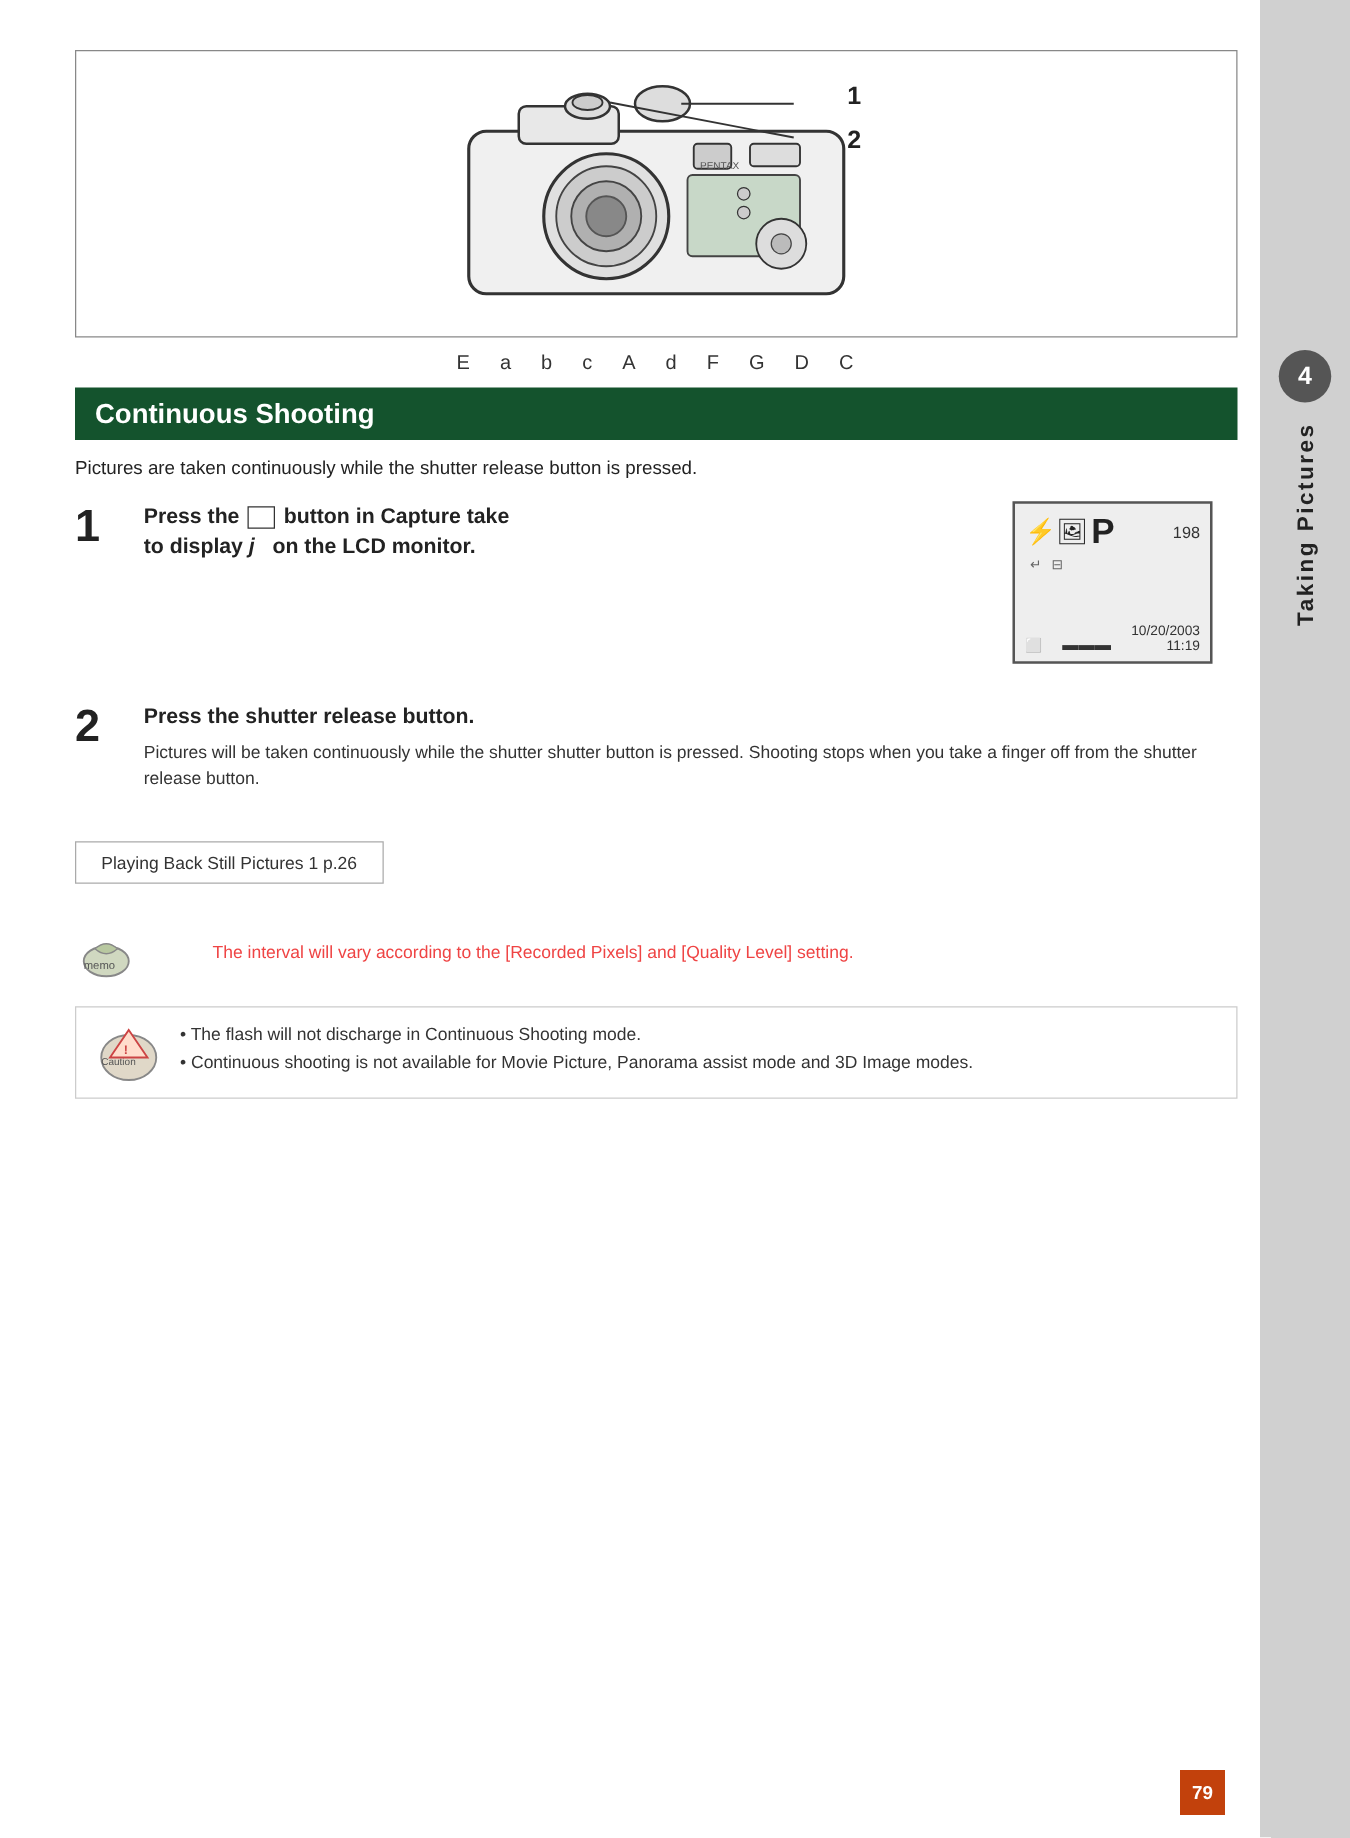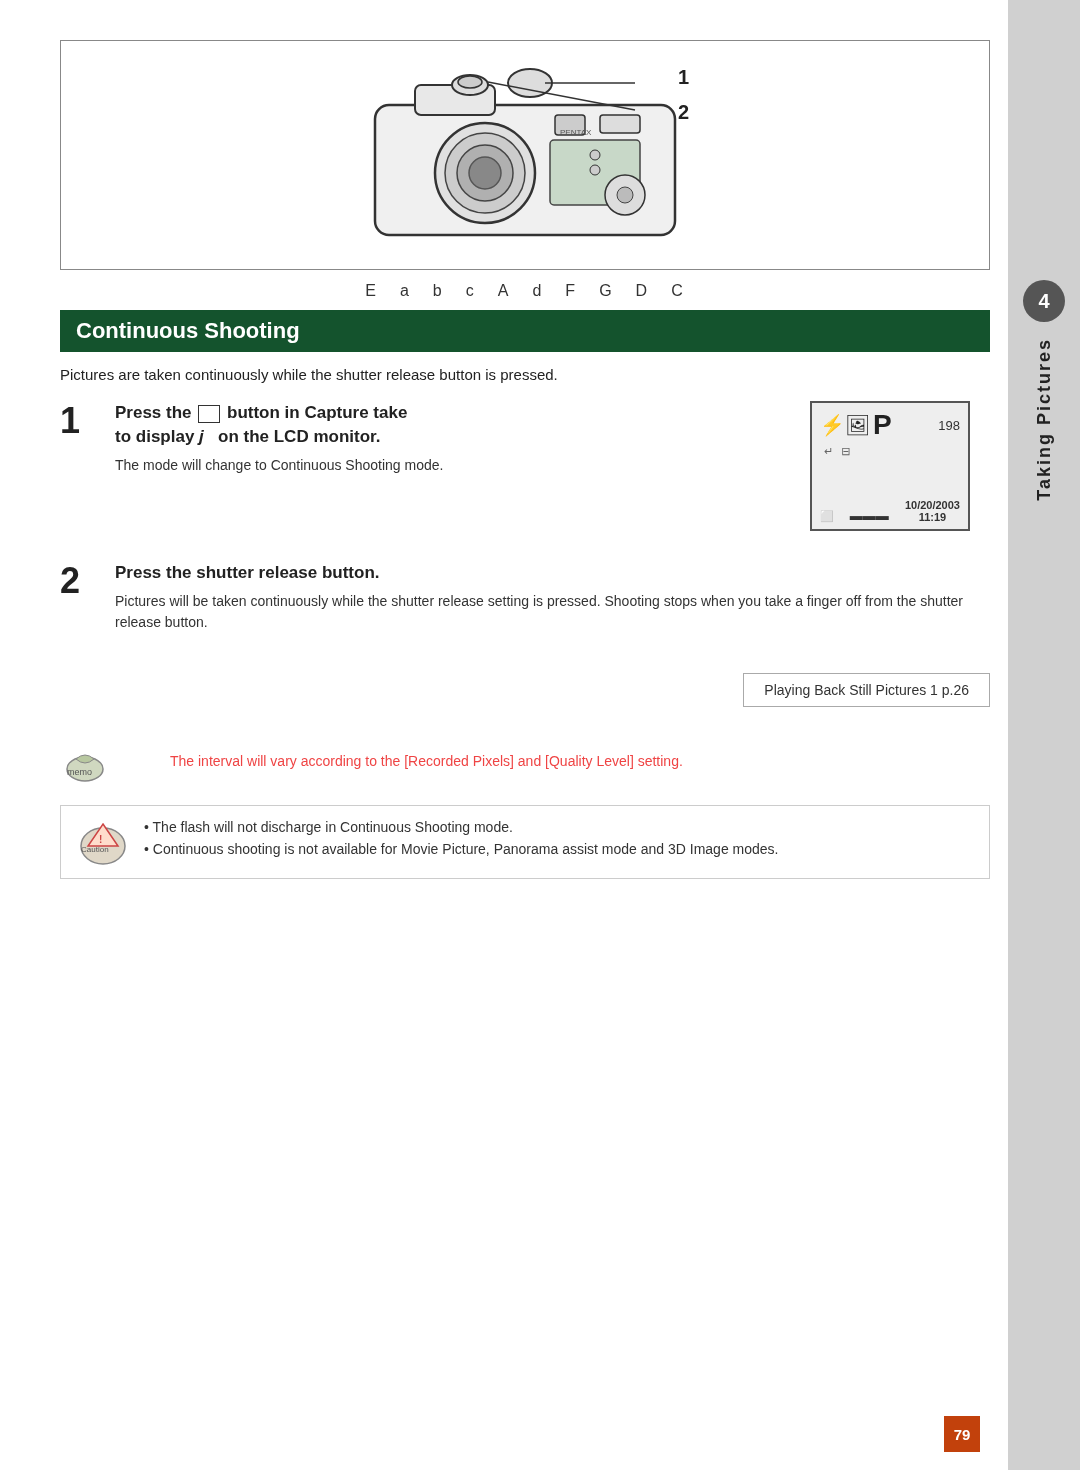--- a/index.html
+++ b/index.html
@@ -153,22 +153,22 @@
     .lcd-bottom-row {
       margin-top: auto;
       display: flex;
       justify-content: space-between;
       align-items: flex-end;
     }
 
     .lcd-datetime {
       font-size: 11px;
       color: #333;
-      text-align: center;
-      font-weight: bold;
+      text-align: right;
+      font-weight: normal;
     }
 
     
     .reference-box {
       border: 1.5px solid #aaa;
       padding: 8px 20px;
       margin: 20px 0;
       font-size: 14px;
       color: #333;
       display: inline-block;
@@ -377,21 +377,20 @@
 
   <div class="step-container step-with-lcd">
     <div class="step-number">1</div>
     <div class="step-content">
       <div class="step-title">
         Press the
         <span style="border: 1.5px solid #333; display:inline-block; width:22px; height:18px; vertical-align:middle; margin: 0 2px;"></span>
         <strong>button in Capture take</strong><br>
         <strong>to display</strong> <span class="italic-bold">j</span> &nbsp; <strong>on the LCD monitor.</strong>
       </div>
-      <div class="step-body">The mode will change to Continuous Shooting mode.</div>
     </div>
 
     <div class="lcd-monitor">
       <div class="lcd-top-row">
         <span style="font-size:20px;">⚡🖼</span>
         <span class="lcd-p">P</span>
         <span class="lcd-198">198</span>
       </div>
       <div class="lcd-middle">
         <span style="font-size:11px; color:#666;">↵</span>
@@ -402,25 +401,25 @@
         <span style="font-size:13px; color:#333;">▬▬▬</span>
         <div class="lcd-datetime">10/20/2003<br>11:19</div>
       </div>
     </div>
   </div>
 
   <div class="step-container">
     <div class="step-number">2</div>
     <div class="step-content">
       <div class="step-title">Press the shutter release button.</div>
-      <div class="step-body">Pictures will be taken continuously while the shutter release setting is pressed. Shooting stops when you take a finger off from the shutter release button.</div>
-    </div>
-  </div>
-
-  <div style="display:flex; justify-content:flex-end; margin: 20px 0;">
+      <div class="step-body">Pictures will be taken continuously while the shutter shutter button is pressed. Shooting stops when you take a finger off from the shutter release button.</div>
+    </div>
+  </div>
+
+  <div style="display:flex; justify-content:flex-start; margin: 20px 0;">
     <div class="reference-box">
       <span>Playing Back Still Pictures 1  p.26</span>
     </div>
   </div>
 
   <div class="memo-note">
     <div class="memo-icon">
 
       <svg width="48" height="36" viewBox="0 0 48 36">
         <ellipse cx="24" cy="20" rx="18" ry="12" stroke="#888" stroke-width="1.5" fill="#d0d8c0"></ellipse>

